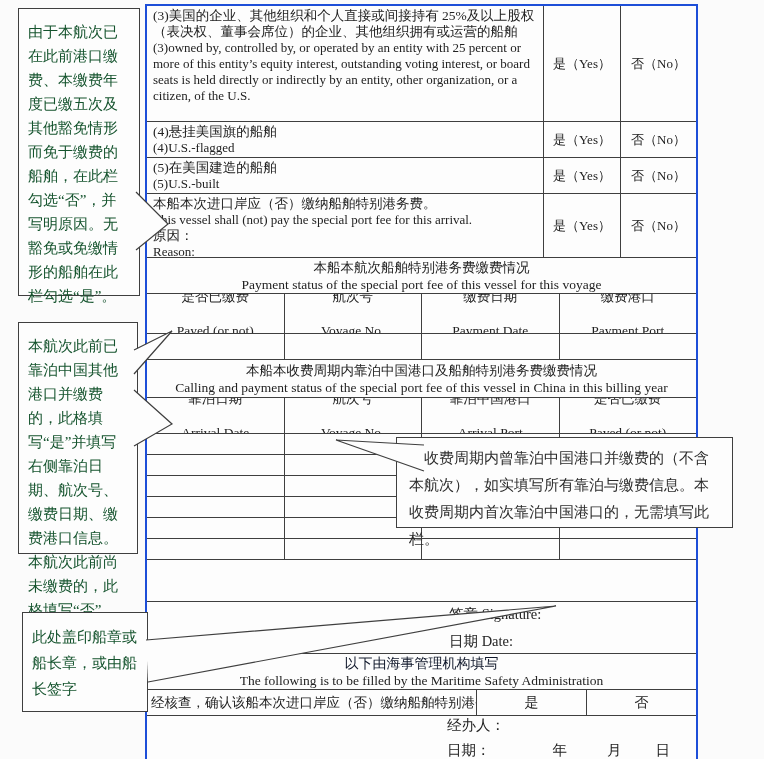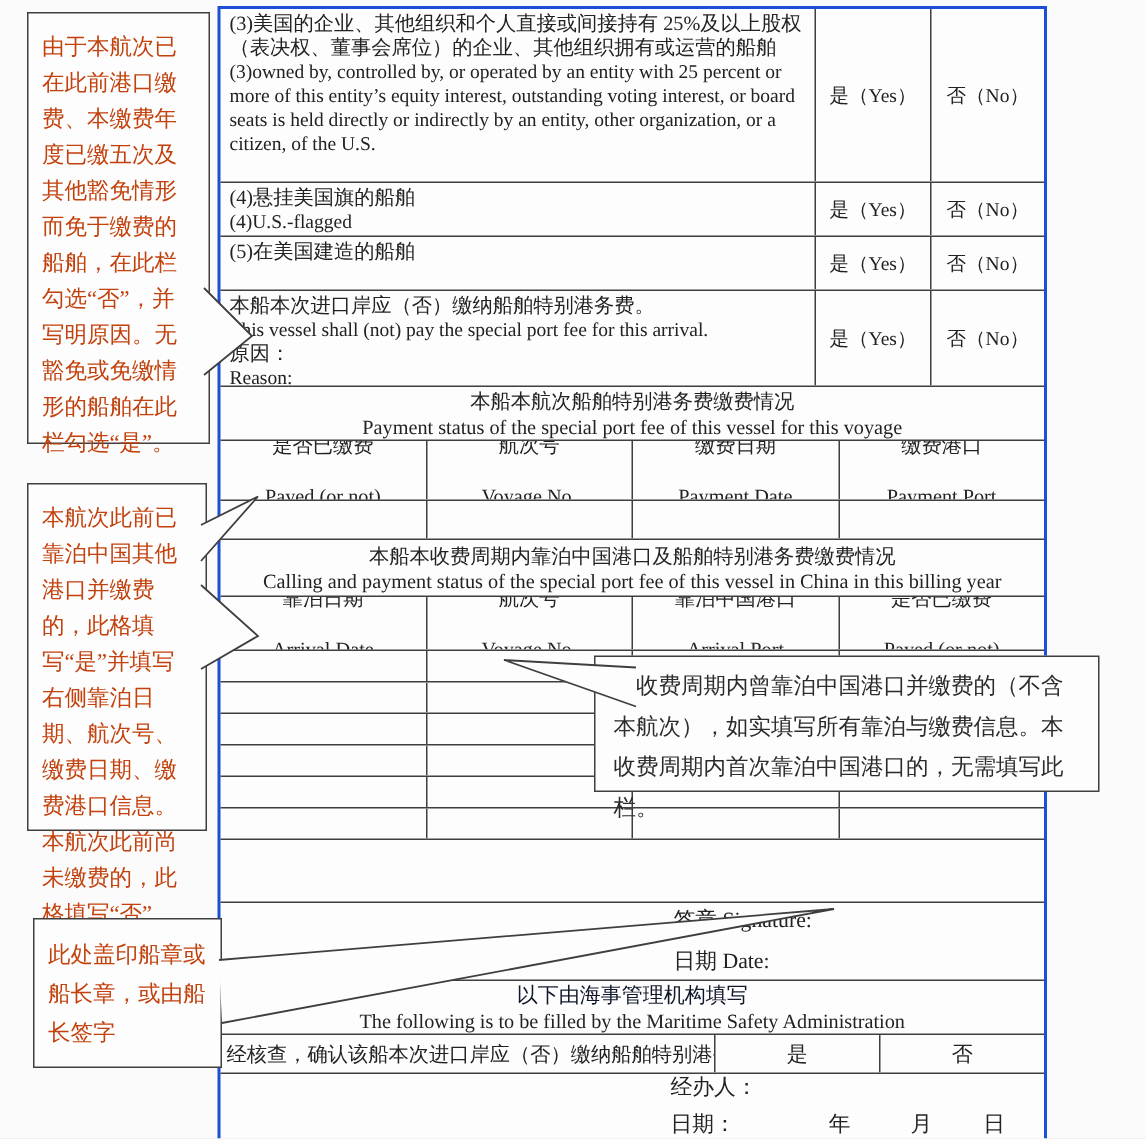--- a/index.html
+++ b/index.html
@@ -46,21 +46,21 @@
   .confirm-yn { flex: 0 0 110px; display: flex; align-items: center; justify-content: center;
     font-size: 14px; }
   .officer-row { flex-direction: column; justify-content: center; padding-left: 300px;
     font-size: 14.5px; line-height: 25px; }
   .date-span { display: inline-block; }
   .ymd-y { margin-left: 62px; } .ymd-m { margin-left: 40px; } .ymd-d { margin-left: 34px; }
   
   .note {
     position: absolute; border: 1px solid #3f3f3f; background: #fdfdfd;
     font-size: 15px; line-height: 24px; padding: 11px 9px; z-index: 3;
-    color: #c2410c;
+    color: #14532d;
   }
   .note1 { left: 18px; top: 8px;  width: 122px; height: 288px; }
   .note2 { left: 18px; top: 322px; width: 120px; height: 232px; }
   .note3 { left: 22px; top: 612px; width: 126px; height: 100px; line-height: 26px; }
   .callout {
     position: absolute; left: 396px; top: 437px; width: 337px; height: 91px;
     border: 1px solid #3f3f3f; background: #fdfdfd; z-index: 3;
     font-size: 15px; line-height: 27px; padding: 7px 12px; color: #2b2b2b;
   }
   
@@ -88,20 +88,21 @@
         <div class="q-zh">(4)悬挂美国旗的船舶</div>
         <div class="q-en">(4)U.S.-flagged</div>
       </div>
       <div class="cell yn-cell">是（Yes）</div>
       <div class="cell yn-cell no">否（No）</div>
     </div>
 
     <div class="row" style="height:36px;">
       <div class="cell q-cell">
         <div class="q-zh">(5)在美国建造的船舶</div>
+        <div class="q-en">(5)U.S.-built</div>
       </div>
       <div class="cell yn-cell">是（Yes）</div>
       <div class="cell yn-cell no">否（No）</div>
     </div>
 
     <div class="row" style="height:64px;">
       <div class="cell q-cell">
         <div class="q-zh">本船本次进口岸应（否）缴纳船舶特别港务费。</div>
         <div class="q-en">This vessel shall (not) pay the special port fee for this arrival.</div>
         <div class="q-zh">原因：</div>

